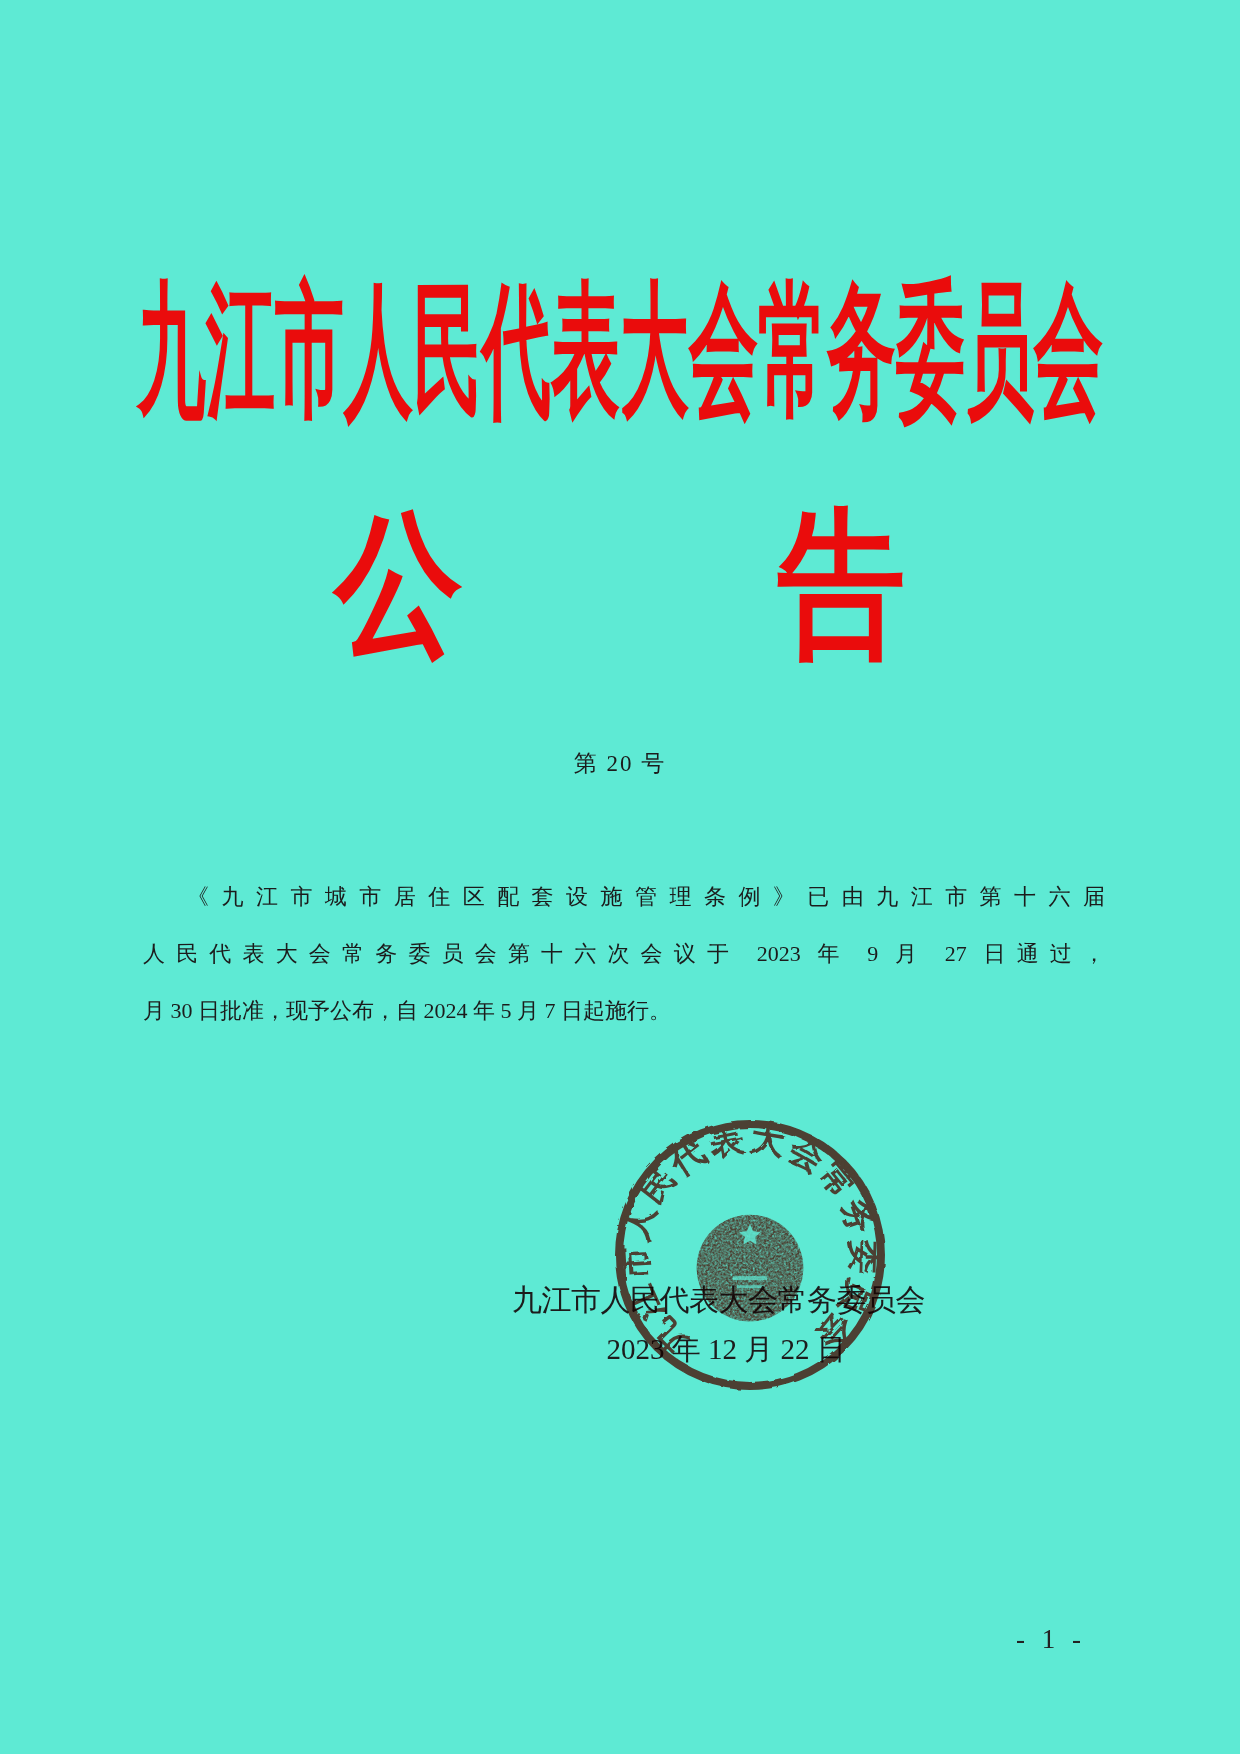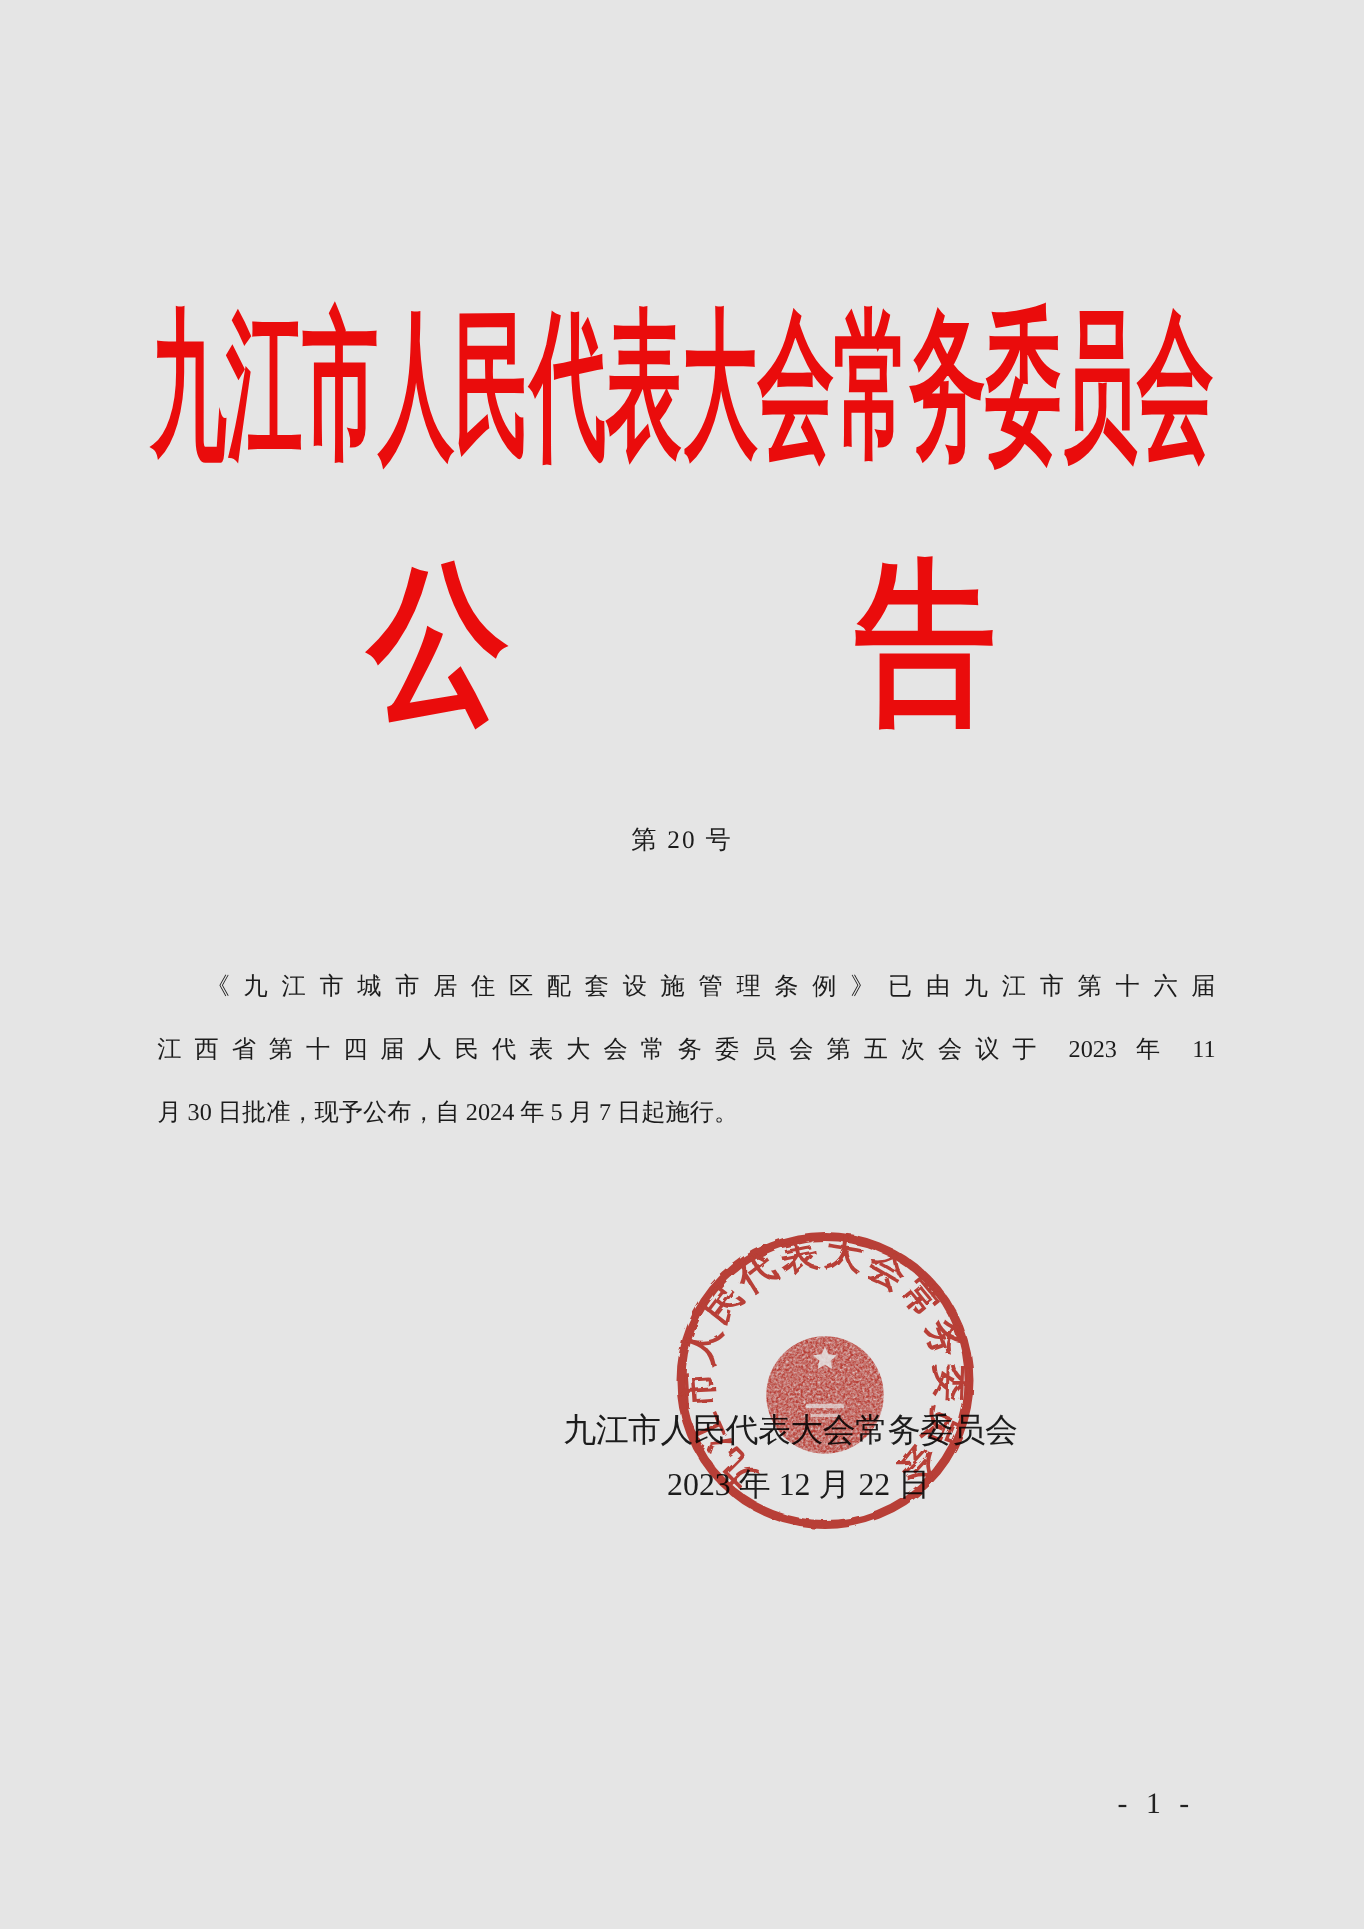--- a/index.html
+++ b/index.html
@@ -1,20 +1,20 @@
 <!DOCTYPE html>
 <html><head>
 <meta charset="utf-8">
 <style>
   html, body { margin: 0; padding: 0; background: #ffffff; }
   .page {
     position: relative;
     width: 1240px;
     height: 1754px;
-    background: #e5e5e5;
+    background: #5eead4;
     overflow: hidden;
     font-family: "Liberation Serif", "DejaVu Serif", serif;
     color: #1c1c1c;
   }
 
   
   .org-title-wrap {
     position: absolute;
     left: 0; top: 268px;
     width: 1240px; height: 168px;
@@ -132,21 +132,21 @@
 
   <div class="gonggao-row">
     <span class="gg-char">公</span>
     <span class="gg-char">告</span>
   </div>
 
   <div class="doc-number">第 20 号</div>
 
   <div class="body-block">
     <div class="body-line indent jfull">《九江市城市居住区配套设施管理条例》已由九江市第十六届</div>
-    <div class="body-line jfull">江西省第十四届人民代表大会常务委员会第五次会议于 2023 年 11</div>
+    <div class="body-line jfull">人民代表大会常务委员会第十六次会议于 2023 年 9 月 27 日通过，</div>
     <div class="body-line">月 30 日批准，现予公布，自 2024 年 5 月 7 日起施行。</div>
   </div>
 
   <div class="signature">九江市人民代表大会常务委员会</div>
 
   <div class="sig-date">2023 年 12 月 22 日</div>
 
   <svg class="seal" viewBox="0 0 274 274" xmlns="http://www.w3.org/2000/svg">
     <defs>
       <filter id="rough" x="-8%" y="-8%" width="116%" height="116%">

